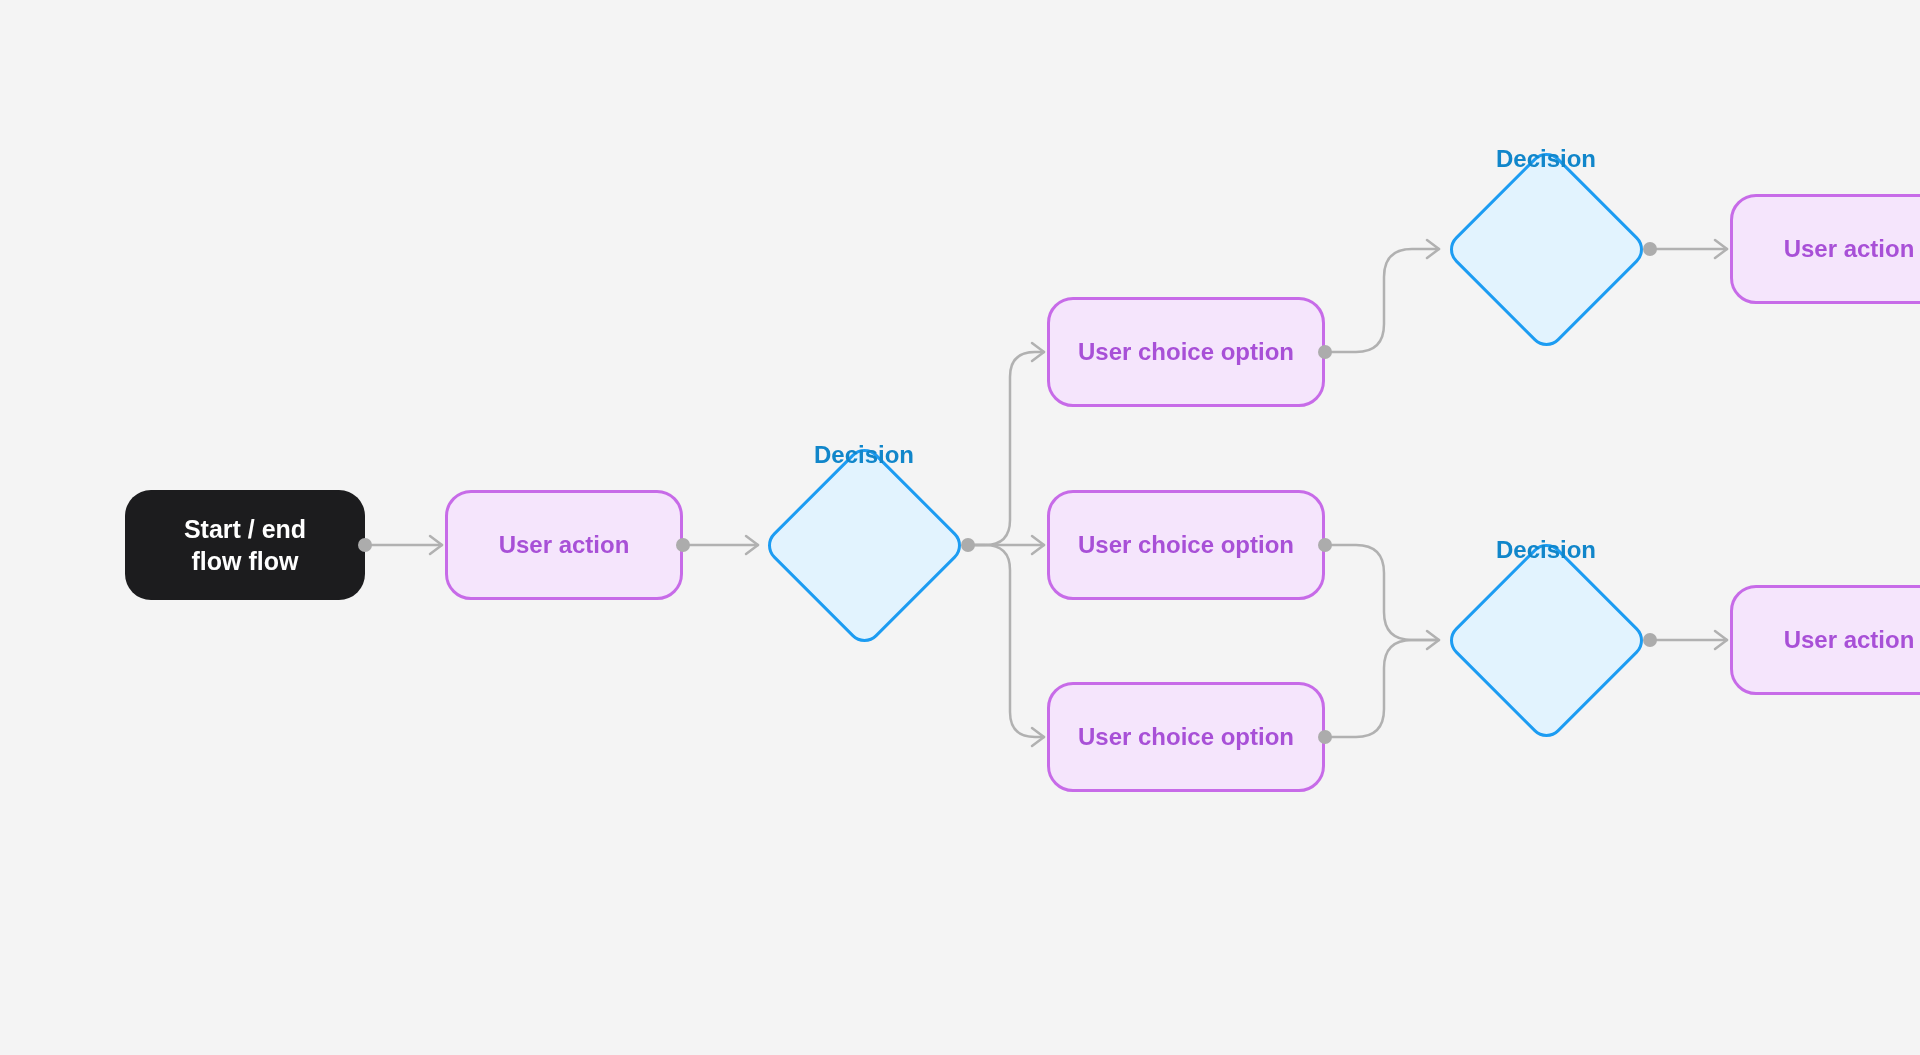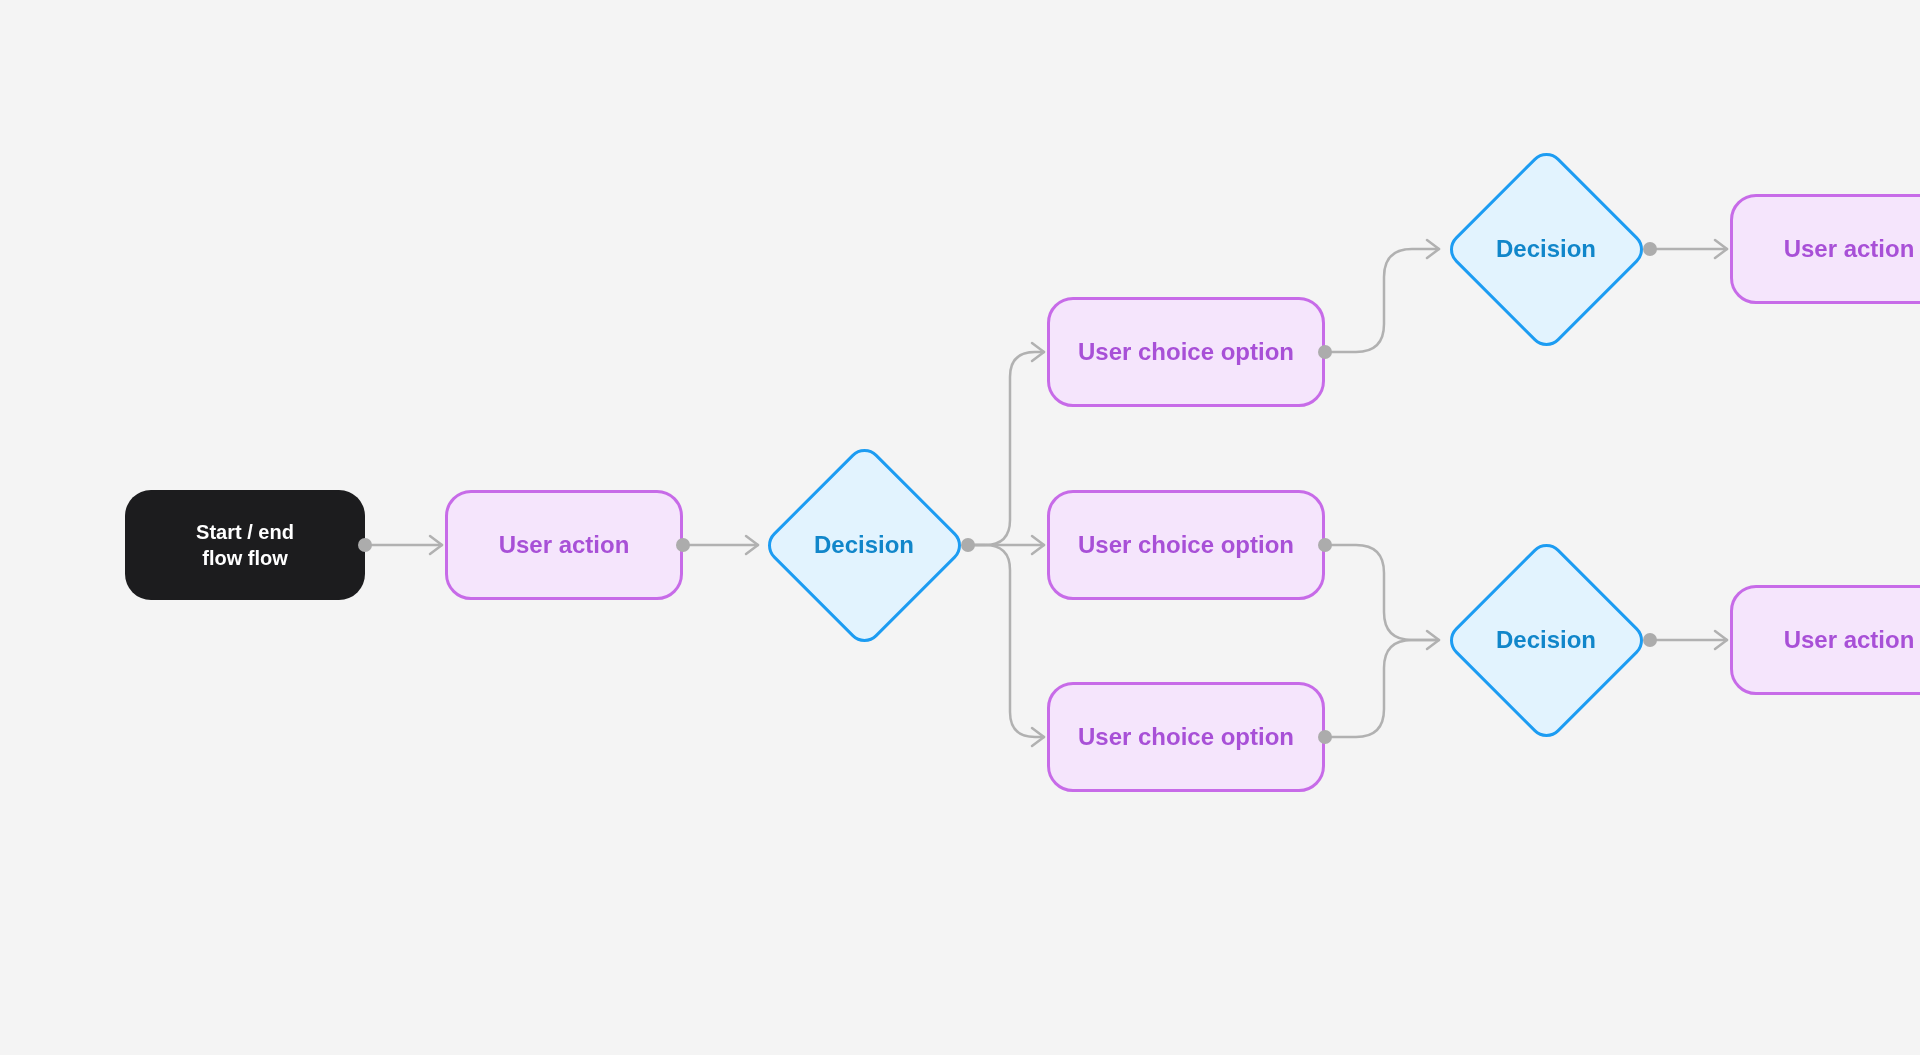--- a/index.html
+++ b/index.html
@@ -14,30 +14,30 @@
     stroke-linecap:round;stroke-linejoin:round;
   }
   .node{
     position:absolute;z-index:2;box-sizing:border-box;
     display:flex;align-items:center;justify-content:center;
     border-radius:26px;font-size:24px;font-weight:600;
   }
   .node.black{
     background:var(--node-black-bg,#1c1c1e);
     color:var(--node-black-text,#fff);
-    font-size:20px;line-height:1.3;text-align:center;
+    font-size:25px;line-height:1.3;text-align:center;
   }
   .node.purple{
     background:var(--purple-fill,#f5e5fc);
     border:3px solid var(--purple-border,#c76be8);
     color:var(--purple-text,#a850d7);
   }
   .diamond{
     position:absolute;z-index:2;width:208px;height:208px;
-    display:flex;align-items:center;justify-content:center;
+    display:flex;justify-content:center;
   }
   .diamond .shape{
     position:absolute;left:50%;top:50%;width:147px;height:147px;
     margin:-73.5px 0 0 -73.5px;
     transform:rotate(45deg);
     background:var(--blue-fill,#e2f3fe);
     border:3px solid var(--blue-border,#1c9cf2);
     border-radius:18px;box-sizing:border-box;
   }
   .diamond .label{

